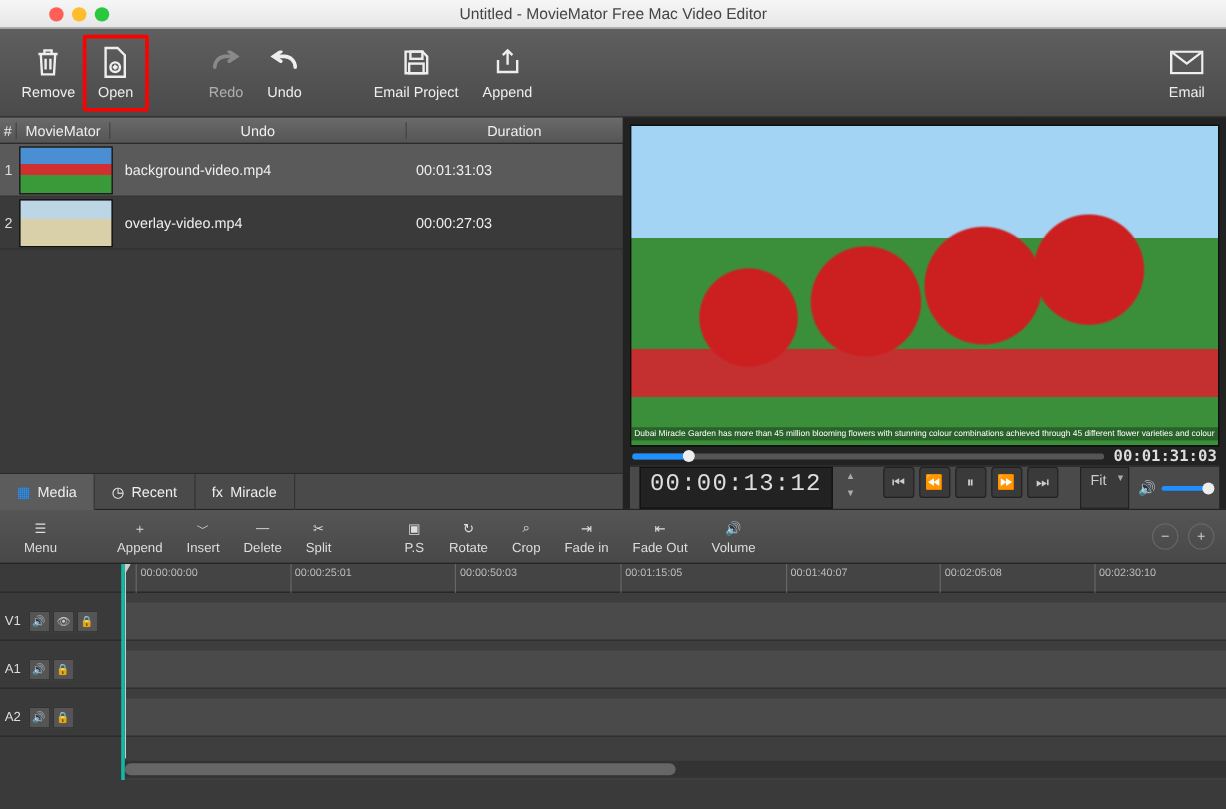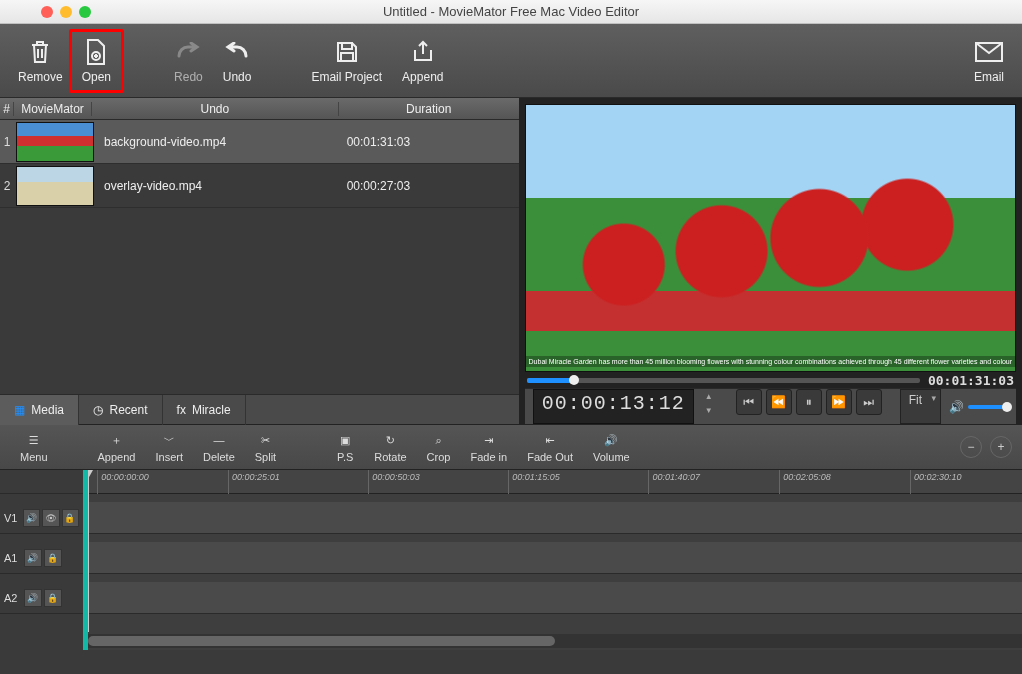--- a/index.html
+++ b/index.html
@@ -66,28 +66,28 @@
 .vol-track{width:40px; height:4px; background:#1e90ff; border-radius:2px; position:relative;}
 .vol-thumb{position:absolute; right:-4px; top:-3px; width:10px; height:10px; background:#eee; border-radius:50%;}
 
 .timeline-toolbar{height:46px; background:linear-gradient(#555,#484848); display:flex; align-items:center; padding:0 10px; border-top:1px solid #222; border-bottom:1px solid #222;}
 .ttbtn{display:flex; flex-direction:column; align-items:center; color:#ddd; font-size:11px; padding:0 10px; cursor:pointer;}
 .ttbtn .tico{width:18px; height:18px; margin-bottom:2px; display:flex; align-items:center; justify-content:center;}
 .tt-right{margin-left:auto; display:flex; gap:8px;}
 .zbtn{width:22px; height:22px; border:1px solid #666; border-radius:50%; display:flex; align-items:center; justify-content:center; color:#ccc; font-size:12px; cursor:pointer;}
 
 .timeline{height:180px; background:#3e3e3e; display:flex; position:relative;}
-.track-headers{width:88px; background:#3a3a3a; border-right:5px solid #14b8a6;}
+.track-headers{width:104px; background:#3a3a3a; border-right:3px solid #14b8a6;}
 .ruler-space{height:24px; border-bottom:1px solid #2a2a2a;}
 .track-head{height:32px; display:flex; align-items:center; gap:2px; padding:0 4px; border-bottom:1px solid #2a2a2a; margin-top:8px;}
 .track-head:first-of-type{margin-top:0;}
 .th-label{color:#ddd; font-size:11px; width:18px;}
 .th-btn{width:18px; height:18px; background:#555; border:1px solid #333; display:flex; align-items:center; justify-content:center; font-size:9px; color:#ccc; cursor:pointer;}
 
-.track-area{flex:1; position:relative; overflow:hidden;font-style:italic;}
+.track-area{flex:1; position:relative; overflow:hidden;}
 .ruler{height:24px; background:#444; border-bottom:1px solid #222; position:relative; font-size:9px; color:#bbb;}
 .ruler-mark{position:absolute; top:0; height:24px; border-left:1px solid #666; padding-left:3px; padding-top:2px;}
 .track{height:32px; background:#4a4a4a; border-bottom:1px solid #2a2a2a; margin-top:8px;}
 .track:first-of-type{margin-top:0;}
 .playhead{position:absolute; left:0; top:0; bottom:18px; width:1px; background:#ccc;}
 .playhead::before{content:""; position:absolute; top:0; left:-4px; width:9px; height:8px; background:#ccc; clip-path:polygon(0 0,100% 0,50% 100%);}
 .hscroll{position:absolute; bottom:2px; left:0; right:0; height:14px; background:#333;}
 .hscroll-thumb{position:absolute; left:0; width:50%; top:2px; bottom:2px; background:#666; border-radius:6px;}
 
 svg{fill:currentColor;}

